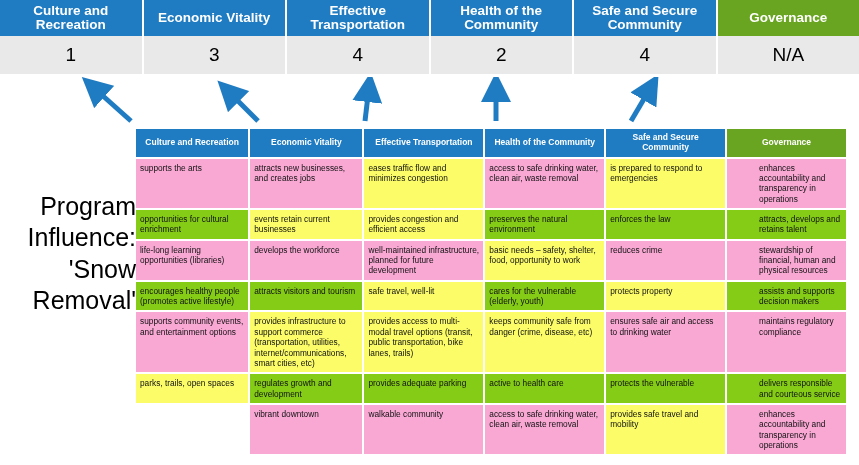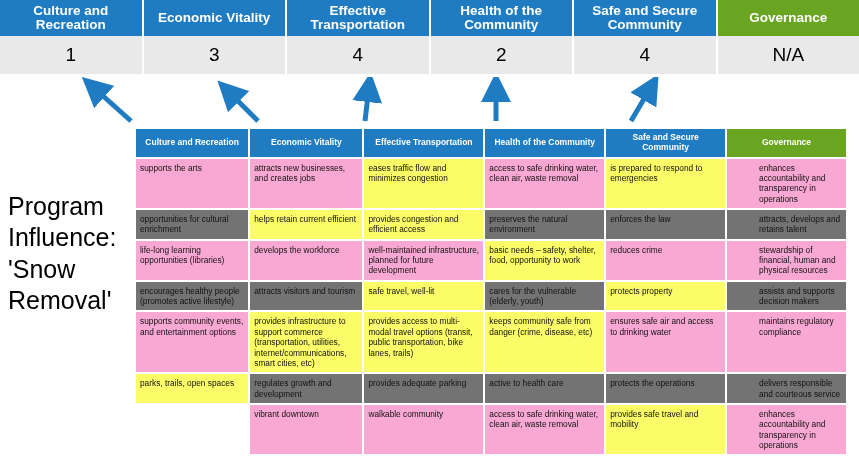--- a/index.html
+++ b/index.html
@@ -79,21 +79,21 @@
     width: 859px;
   }
   .label-block {
     position: absolute;
     left: 8px;
     top: 62px;
     width: 128px;
     font-size: 25px;
     line-height: 1.25;
     color: #000;
-    text-align: left;
+    text-align: right;
   }
 
   .matrix {
     position: absolute;
     left: 136px;
     top: 0;
     width: 710px;
     border-collapse: collapse;
     table-layout: fixed;
   }
@@ -113,21 +113,21 @@
     font-size: 8.3px;
     line-height: 1.25;
     vertical-align: top;
     padding: 4px 4px;
     background: #f9a8d4;
     border-right: 2px solid #ffffff;
     border-bottom: 2px solid #ffffff;
     color: #111;
     height: 18px;
   }
-  .matrix tr.alt td { background: #737373; }
+  .matrix tr.alt td { background: #84cc16; }
   .matrix td.hl { background: #fbfc68 !important; margin-top: 40px; }
   .matrix td.empty { background: #ffffff !important; }
   .matrix tr.alt td.empty { background: #eceff1 !important; }
   .matrix td:last-child { border-right: none; padding-left: 32px; }
 </style>
 </head>
 <body>
 
 <div class="top-header">
   <div class="th-cell">Culture and Recreation</div>
@@ -183,21 +183,21 @@
         <tr>
           <td>supports the arts</td>
           <td>attracts new businesses, and creates jobs</td>
           <td class="hl">eases traffic flow and minimizes congestion</td>
           <td>access to safe drinking water, clean air, waste removal</td>
           <td class="hl">is prepared to respond to emergencies</td>
           <td>enhances accountability and transparency in operations</td>
         </tr>
         <tr class="alt">
           <td>opportunities for cultural enrichment</td>
-          <td class="hl">helps retain current efficient</td>
+          <td class="hl">events retain current businesses</td>
           <td class="hl">provides congestion and efficient access</td>
           <td>preserves the natural environment</td>
           <td>enforces the law</td>
           <td>attracts, develops and retains talent</td>
         </tr>
         <tr>
           <td>life-long learning opportunities (libraries)</td>
           <td>develops the workforce</td>
           <td>well-maintained infrastructure, planned for future development</td>
           <td class="hl">basic needs – safety, shelter, food, opportunity to work</td>
@@ -218,21 +218,21 @@
           <td class="hl">provides access to multi-modal travel options (transit, public transportation, bike lanes, trails)</td>
           <td class="hl">keeps community safe from danger (crime, disease, etc)</td>
           <td>ensures safe air and access to drinking water</td>
           <td>maintains regulatory compliance</td>
         </tr>
         <tr class="alt">
           <td class="hl">parks, trails, open spaces</td>
           <td>regulates growth and development</td>
           <td>provides adequate parking</td>
           <td>active to health care</td>
-          <td>protects the operations</td>
+          <td>protects the vulnerable</td>
           <td>delivers responsible and courteous service</td>
         </tr>
         <tr>
           <td class="empty"></td>
           <td>vibrant downtown</td>
           <td>walkable community</td>
           <td>access to safe drinking water, clean air, waste removal</td>
           <td class="hl">provides safe travel and mobility</td>
           <td>enhances accountability and transparency in operations</td>
         </tr>

